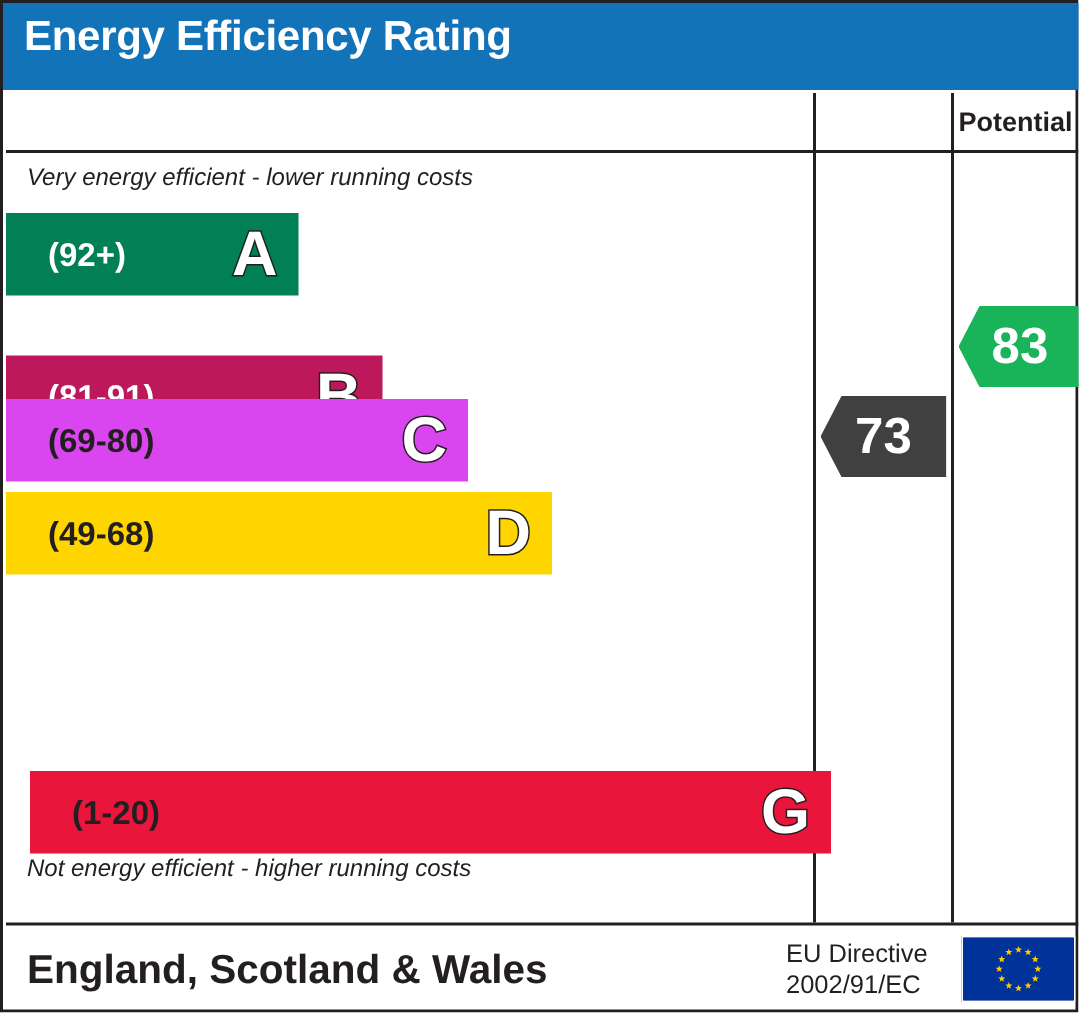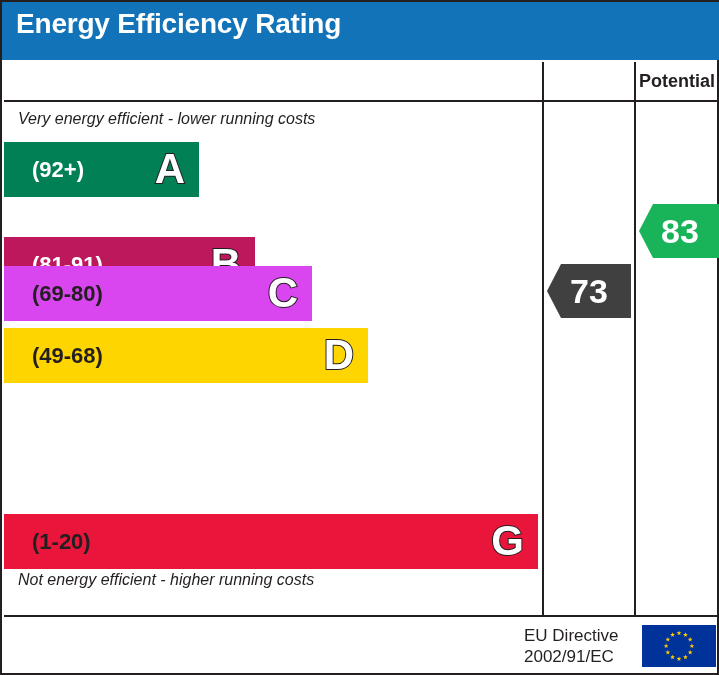--- a/index.html
+++ b/index.html
@@ -144,39 +144,40 @@
           <span class="letter">B</span>
         </div>
         <div class="band" style="top: 124px; width: 308px; background: #d946ef;">
           <span class="range" style="color: rgb(35, 31, 32);">(69-80)</span>
           <span class="letter">C</span>
         </div>
         <div class="band" style="top: 186px; width: 364px; background: rgb(255, 213, 0);">
           <span class="range" style="color: rgb(35, 31, 32);">(49-68)</span>
           <span class="letter">D</span>
         </div>
-        <div class="band" style="top: 372px; width: 534px; background: rgb(233, 21, 59);">
+        <div class="band" style="top: 372px; width: 534px; background: rgb(233, 21, 59); margin-left: 16px;">
           <span class="range" style="color: rgb(35, 31, 32);">(1-20)</span>
           <span class="letter">G</span>
         </div>
       </div>
 
       <div class="caption bottom">Not energy efficient - higher running costs</div>
     </div>
 
     <div class="rating current" style="top: 202px; background: #404040;">
       <span>73</span>
     </div>
     <div class="rating potential" style="top: 142px; background: rgb(25, 180, 89);">
       <span>83</span>
     </div>
 
   </div>
 
   <div class="footer">
+    <div class="footer-title">England, Scotland &amp; Wales</div>
     <div class="eu-directive">
       <div>EU Directive</div>
       <div>2002/91/EC</div>
     </div>
     <div class="eu-flag">
       <svg viewBox="0 0 76 44" xmlns="http://www.w3.org/2000/svg">
         <rect x="0" y="0" width="76" height="44" fill="#003399"></rect>
         <g fill="#FFCC00" id="stars">
             <polygon points="38,5.9 38.64186149550338,7.616553442142557 40.4727469423674,7.696555814625137 39.03855371579431,8.837446557857442 39.52824165596043,10.603444185374864 38,9.592 36.47175834403957,10.603444185374864 36.96144628420569,8.837446557857442 35.5272530576326,7.696555814625137 37.35813850449662,7.616553442142558"></polygon>
             <polygon points="44.75,7.708657048910078 45.39186149550338,9.425210491052635 47.2227469423674,9.505212863535215 45.78855371579431,10.64610360676752 46.27824165596043,12.412101234284941 44.75,11.400657048910078 43.22175834403957,12.412101234284941 43.71144628420569,10.64610360676752 42.2772530576326,9.505212863535215 44.10813850449662,9.425210491052635"></polygon>

